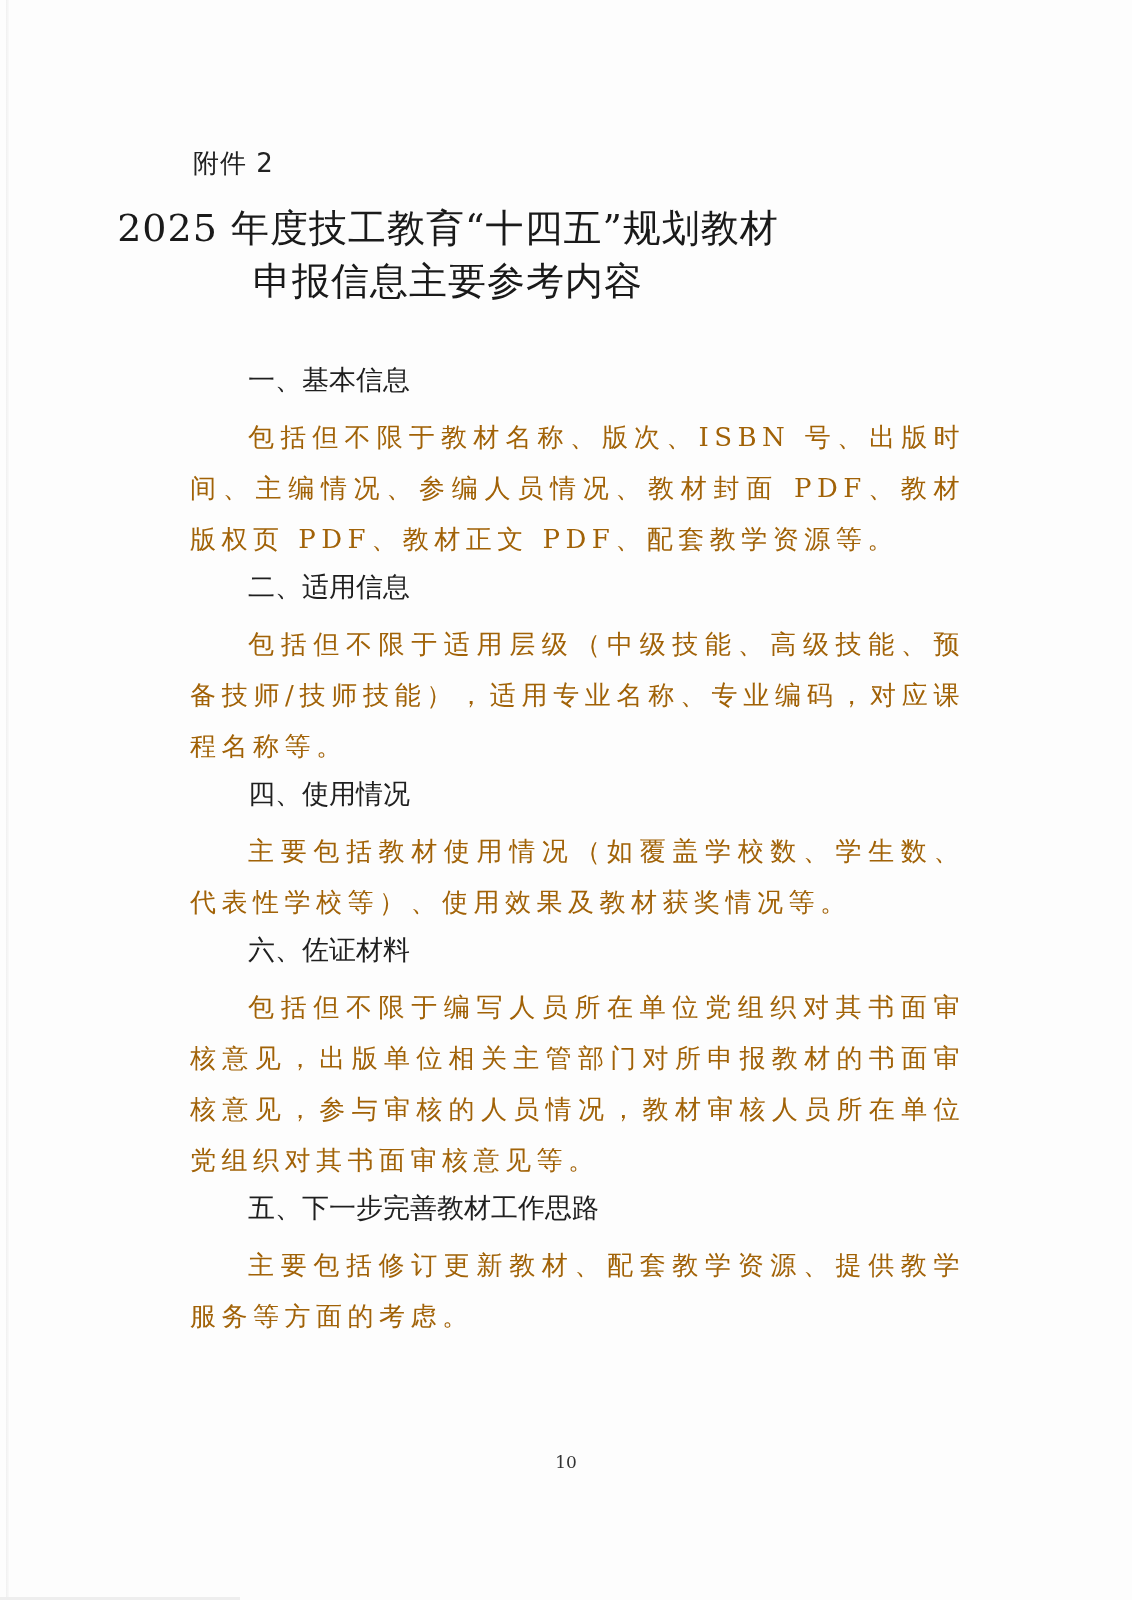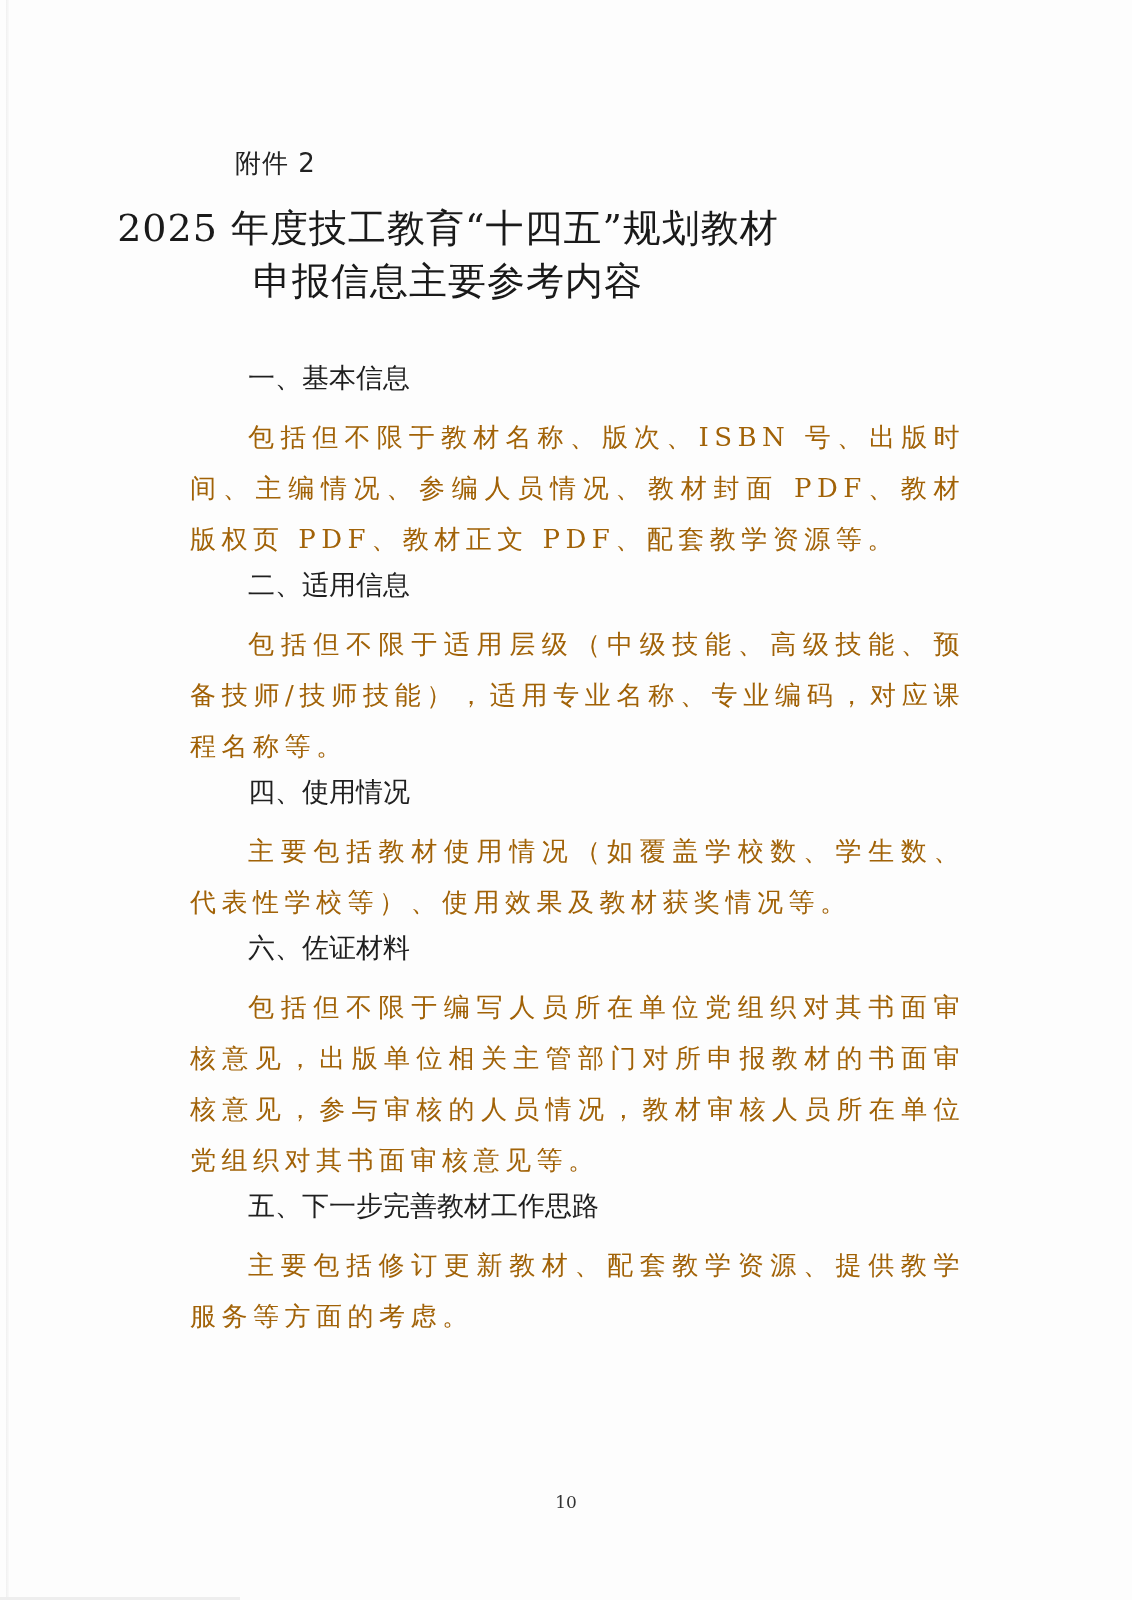--- a/index.html
+++ b/index.html
@@ -33,60 +33,59 @@
       width: 240px; height: 3px;
       background: #eeeeee;
     }
     .attachment-label {
       position: absolute;
       left: 193px; top: 146px;
       font-size: 26px;
       letter-spacing: 1px;
       font-family: "DejaVu Sans", "Liberation Sans", sans-serif;
       color: #222;
-      margin-left: 42px;
     }
     .title {
       position: absolute;
       left: 0; width: 896px;
       text-align: center;
       font-size: 38px;
       color: #1a1a1a;
       font-family: "DejaVu Serif", "Liberation Serif", serif;
       letter-spacing: 1px;
     }
     .title.line1 { top: 203px; }
     .title.line2 { top: 256px; }
     .content {
       position: absolute;
       left: 190px;
       top: 360px;
       width: 775px;
     }
     .heading {
-      font-family: Liberation Mono, monospace;
+      font-family: Liberation Sans, sans-serif;
       font-size: 27px;
       padding-left: 58px;
       height: 52px;
       line-height: 40px;
       color: #1f1f1f;
     }
     .para {
       font-size: 26px;
       line-height: 51px;
       letter-spacing: 5.5px;
       text-indent: 58px;
       text-align: justify;
       margin-bottom: 2px;
       color: #a16207;
     }
     .page-number {
       position: absolute;
       left: 0; width: 1132px;
-      top: 1492px;
+      top: 1452px;
       text-align: center;
       font-size: 17px;
       color: #333;
     }
   </style>
 </head>
 <body>
 
 <div class="page">
   <div class="scan-edge-left"></div>

